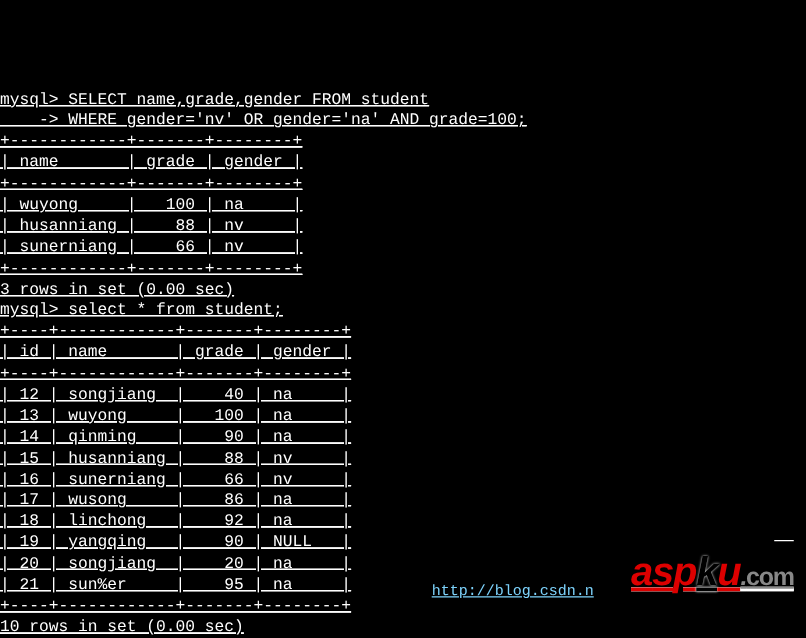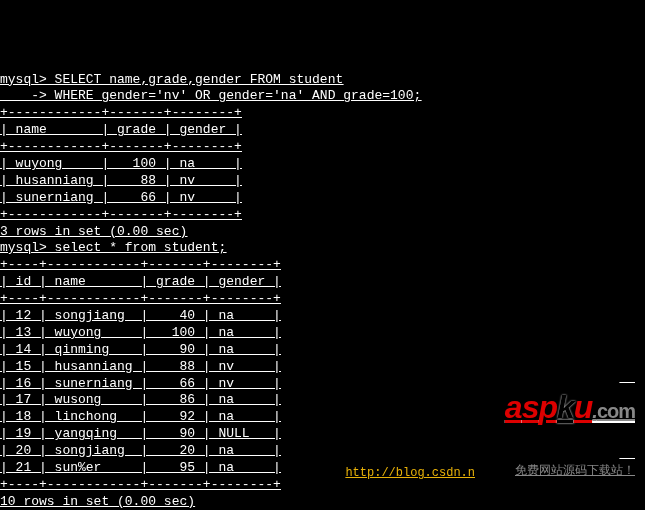--- a/index.html
+++ b/index.html
@@ -39,32 +39,31 @@
     .watermark-logo .com { color: #888; font-size: 20px; font-style: normal; }
     .watermark-sub {
       color: #888;
       font-size: 12px;
       font-family: 'SimSun', serif;
     }
     .blogurl {
       position: absolute;
       bottom: 28px;
       right: 170px;
-      color: #eab308;
+      color: #7dd3fc;
       font-size: 12px;
     }
   </style>
 </head>
 <body>
 
 
 
 <div id="terminal-output"><span class="line">mysql&gt; SELECT name,grade,gender FROM student</span><span class="line">    -&gt; WHERE gender='nv' OR gender='na' AND grade=100;</span><span class="line">+------------+-------+--------+</span><span class="line">| name       | grade | gender |</span><span class="line">+------------+-------+--------+</span><span class="line">| wuyong     |   100 | na     |</span><span class="line">| husanniang |    88 | nv     |</span><span class="line">| sunerniang |    66 | nv     |</span><span class="line">+------------+-------+--------+</span><span class="line">3 rows in set (0.00 sec)</span><span class="line"></span><span class="line">mysql&gt; select * from student;</span><span class="line">+----+------------+-------+--------+</span><span class="line">| id | name       | grade | gender |</span><span class="line">+----+------------+-------+--------+</span><span class="line">| 12 | songjiang  |    40 | na     |</span><span class="line">| 13 | wuyong     |   100 | na     |</span><span class="line">| 14 | qinming    |    90 | na     |</span><span class="line">| 15 | husanniang |    88 | nv     |</span><span class="line">| 16 | sunerniang |    66 | nv     |</span><span class="line">| 17 | wusong     |    86 | na     |</span><span class="line">| 18 | linchong   |    92 | na     |</span><span class="line">| 19 | yangqing   |    90 | NULL   |</span><span class="line">| 20 | songjiang  |    20 | na     |</span><span class="line">| 21 | sun%er     |    95 | na     |</span><span class="line">+----+------------+-------+--------+</span><span class="line">10 rows in set (0.00 sec)</span><span class="line"></span></div>
 
 <div class="blogurl">http://blog.csdn.n</div>
 
 <div class="watermark">
   <div class="watermark-logo"><span class="a">a</span><span class="s">s</span><span class="p">p</span><span class="k">k</span><span class="u">u</span><span class="dot">.</span><span class="com">com</span></div>
-  <div class="watermark-sub">免费网站源码下载站！</div>
 </div>
 
 
 
 
 </body></html>

